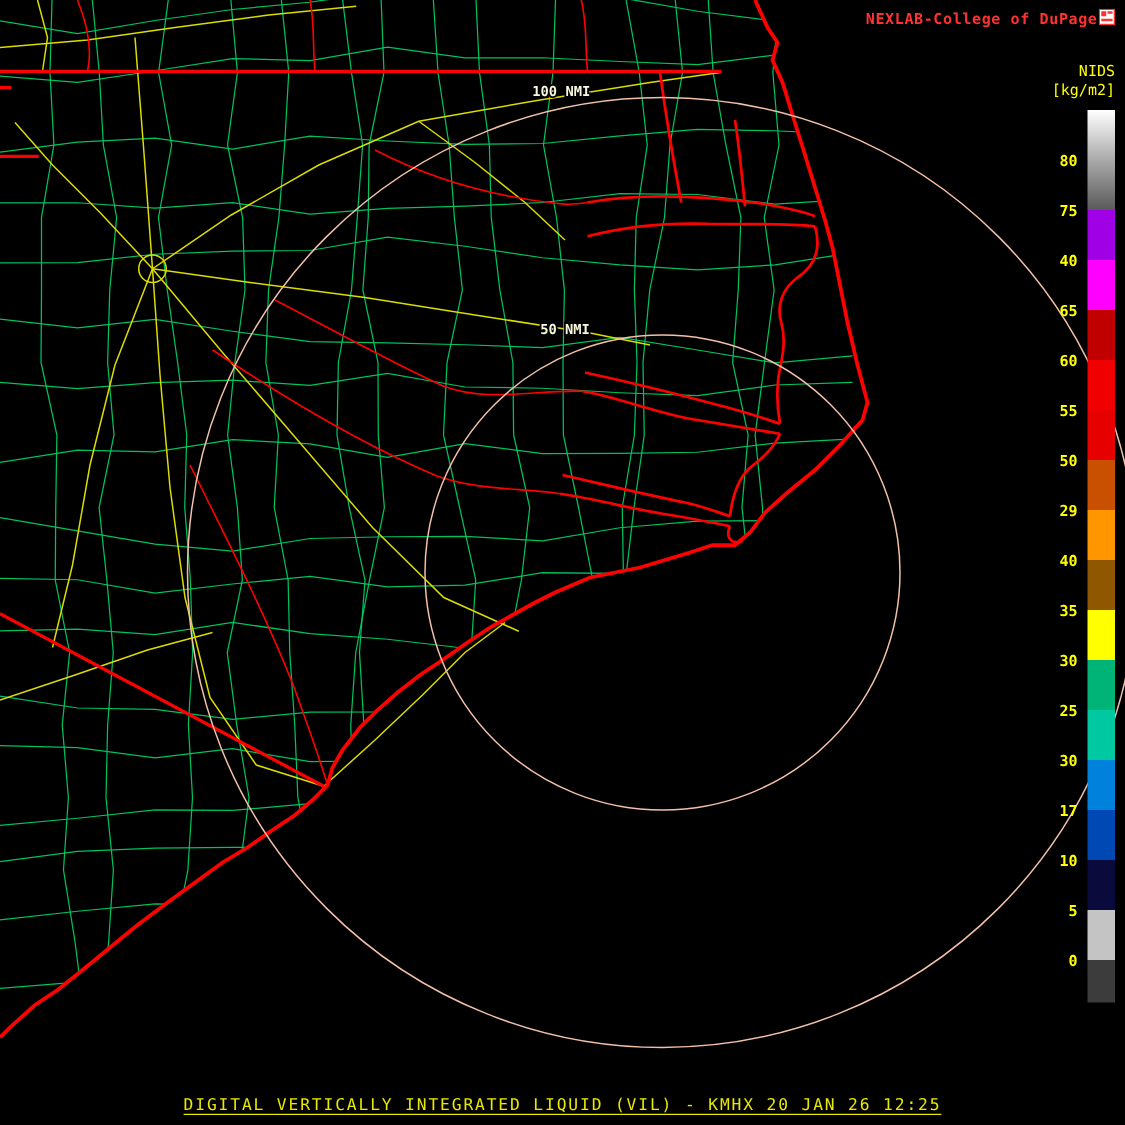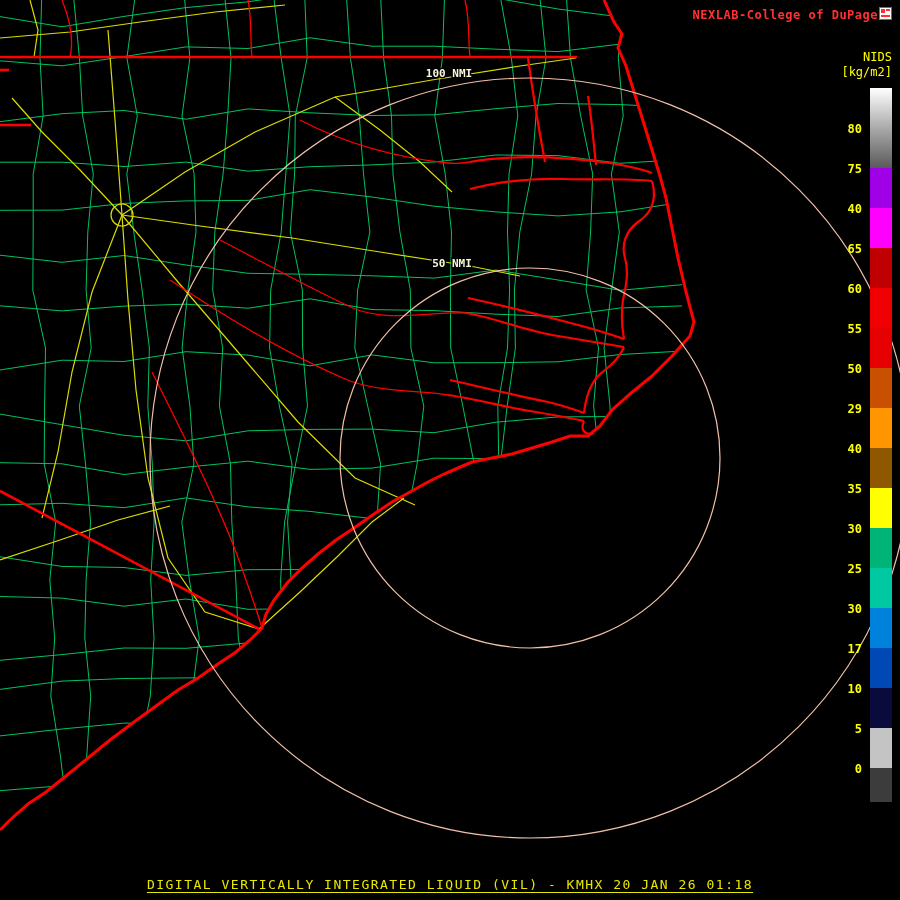--- a/index.html
+++ b/index.html
@@ -206,15 +206,15 @@
       </div>
       <div class="cb-step">
         <div class="cb-swatch" style="background: rgb(196, 196, 196);"></div>
         <span class="cb-label">0</span>
       </div>
       <div class="cb-cap">
         <div class="cb-swatch" style="background: rgb(60, 60, 60);"></div>
       </div>
     </div>
 
-  <div class="caption">DIGITAL VERTICALLY INTEGRATED LIQUID (VIL) - KMHX 20 JAN 26 01:18</div>
+  <div class="caption">DIGITAL VERTICALLY INTEGRATED LIQUID (VIL) - KMHX 20 JAN 26 12:25</div>
 
 </div>
 
 </body></html>

